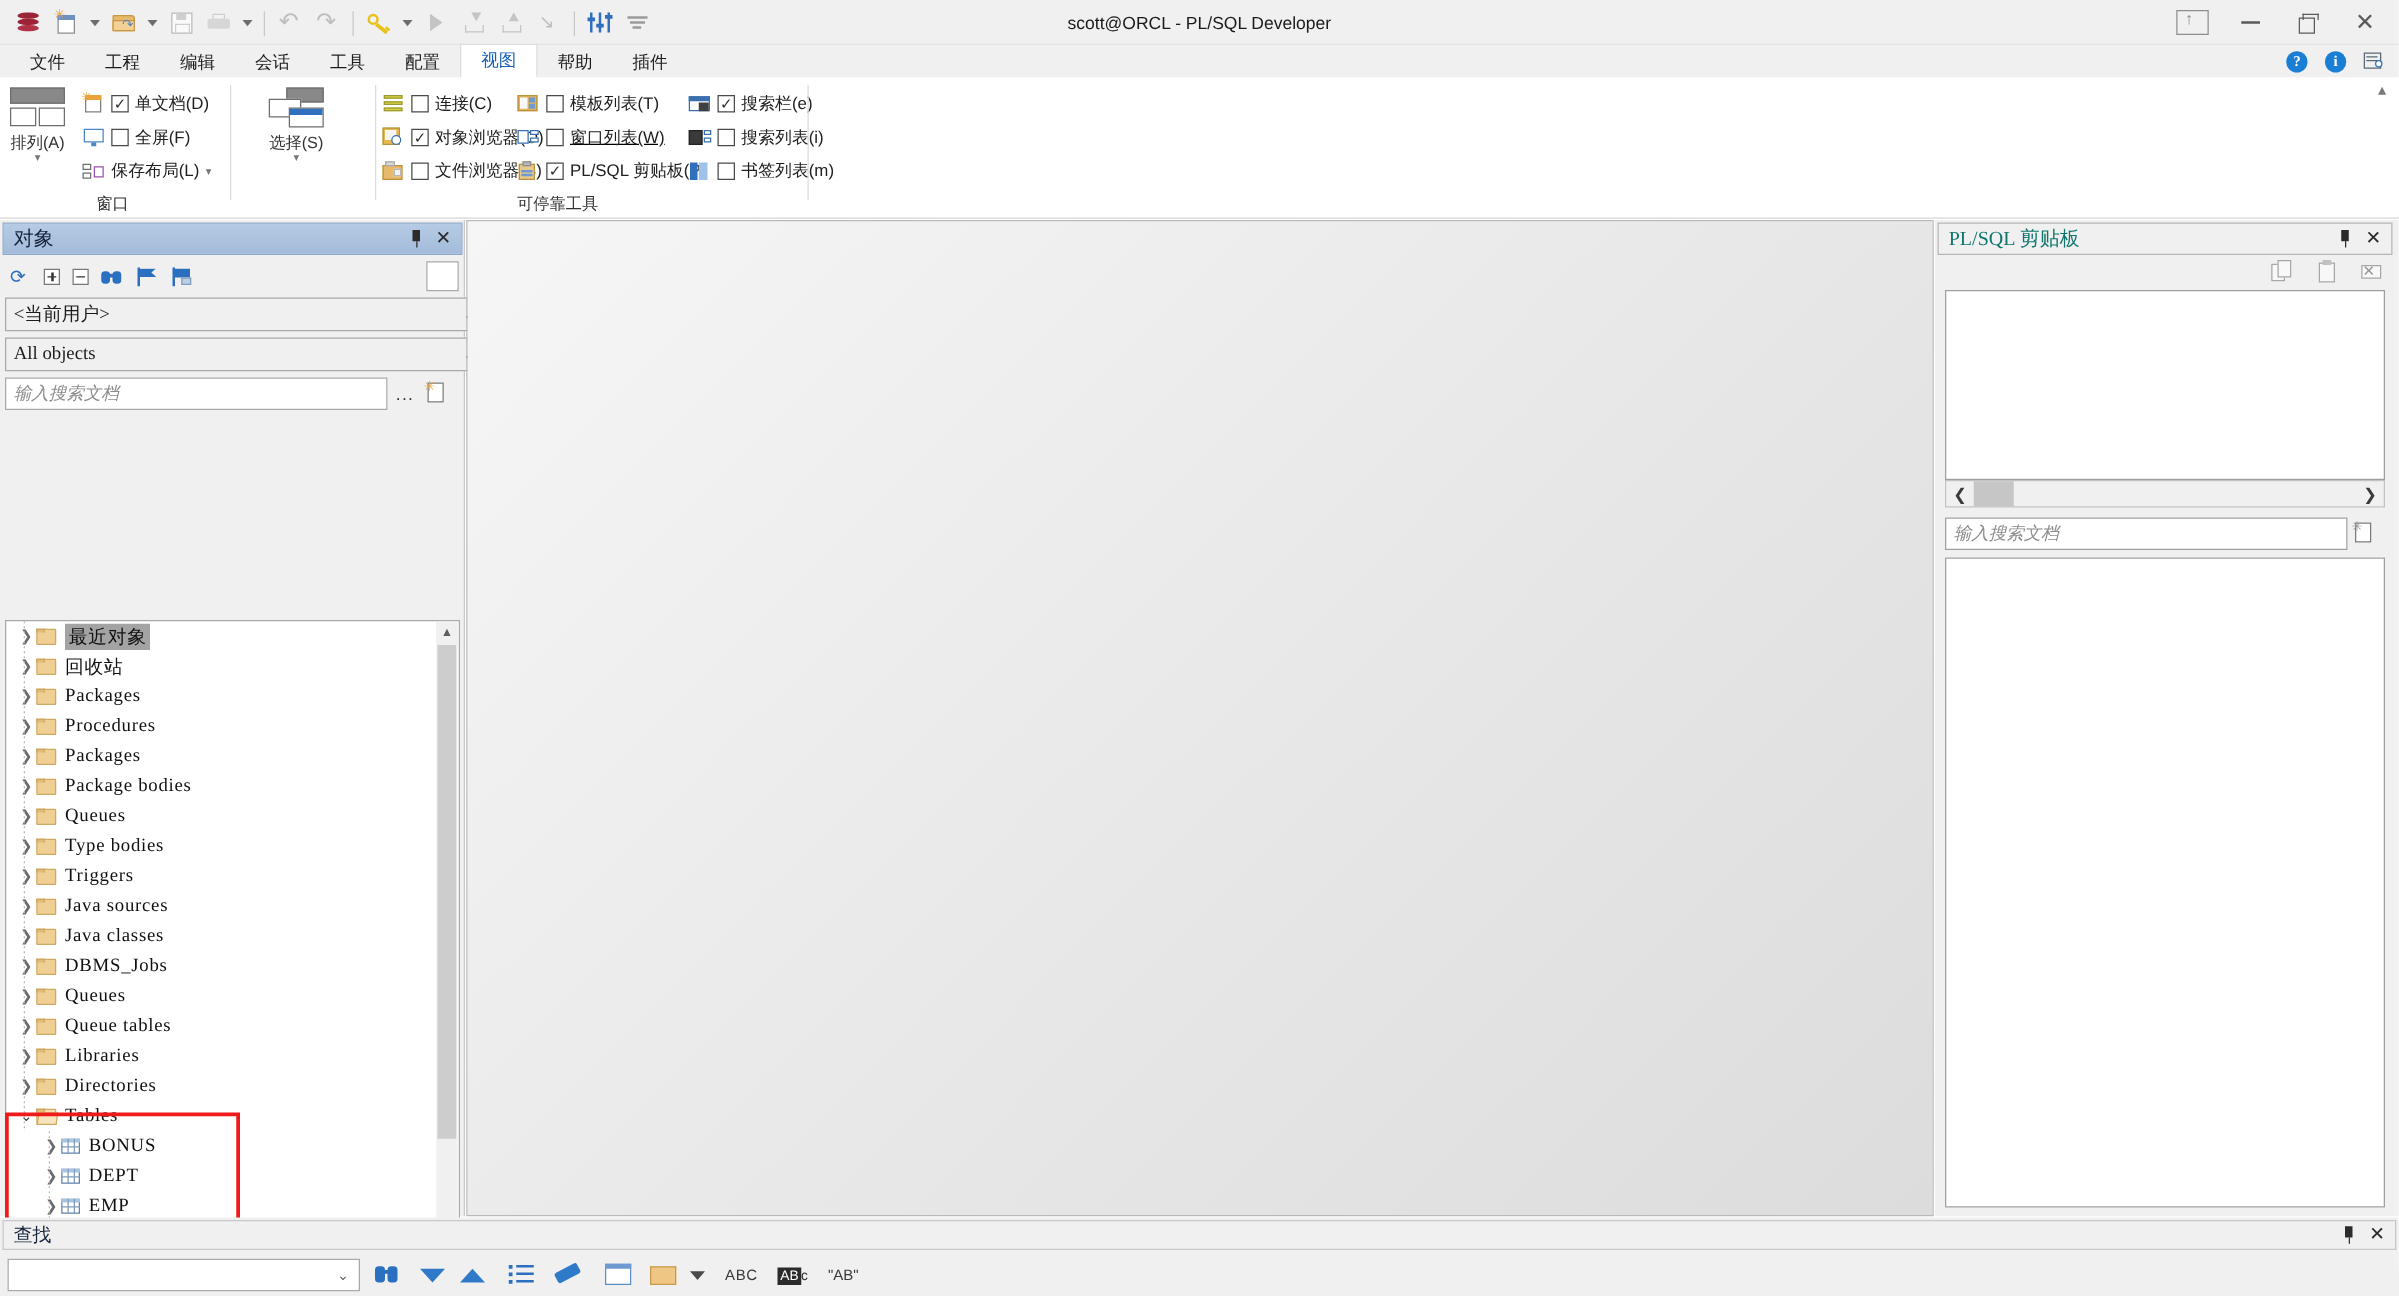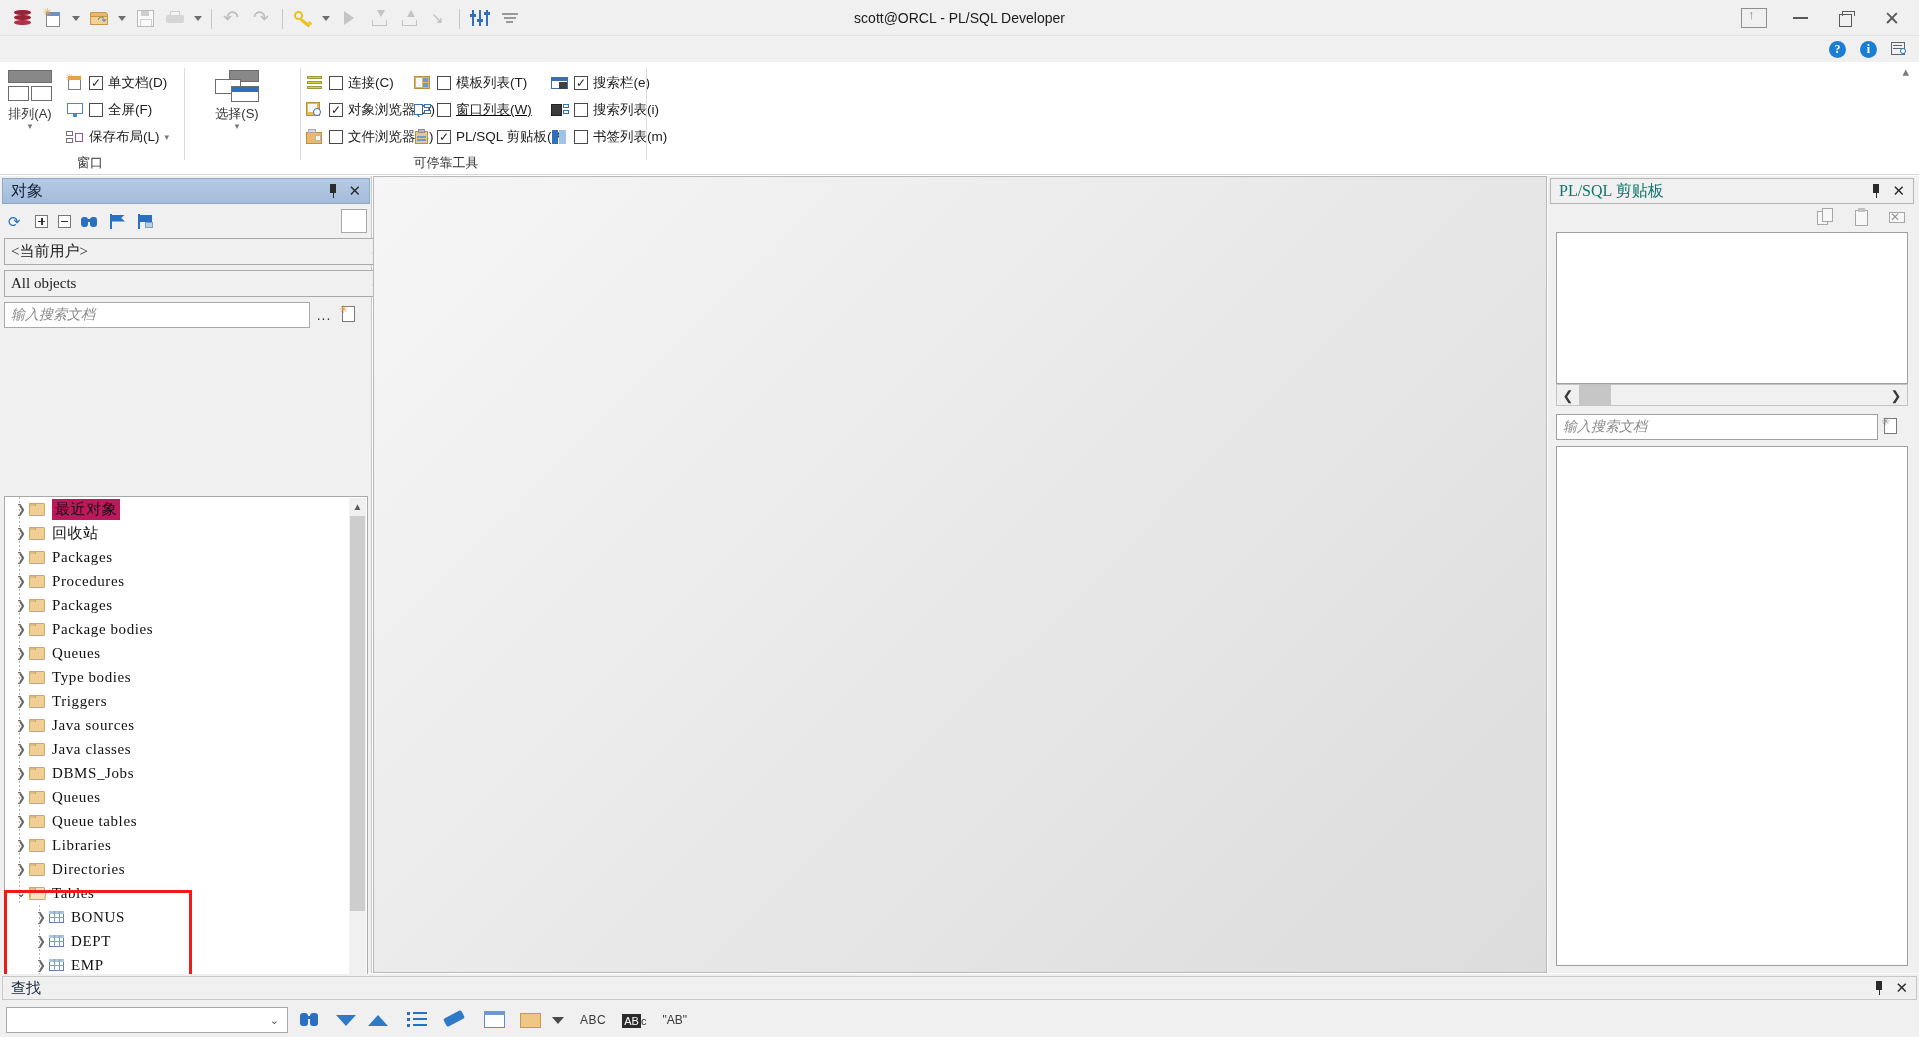--- a/index.html
+++ b/index.html
@@ -287,21 +287,21 @@
   .folder .tp { position:absolute; left:0; top:0; width:7px; height:3px; background:#e0bb7e; border:1px solid #cfa95f; border-bottom:none;}
   .folder.open .bk { background:#f5ddb0; }
   .folder.open .fl { position:absolute; left:1px; top:3px; width:16px; height:10px; background:#f7e3bd; border:1px solid #cfa95f; transform:skewX(-8deg);}
   .tbl-ico { width:16px; height:13px; position:relative; flex:none; margin-right:6px; }
   .tbl-ico .g { position:absolute; left:0; top:0; width:15px; height:12px; background:#fff; border:1.2px solid #5f82a8;}
   .tbl-ico .hl { position:absolute; left:0; top:0; width:15px; height:3.4px; background:#a9c4df;}
   .tbl-ico .v1 { position:absolute; left:5px; top:0; width:1px; height:12px; background:#7e9cbd;}
   .tbl-ico .v2 { position:absolute; left:10px; top:0; width:1px; height:12px; background:#7e9cbd;}
   .tbl-ico .h1 { position:absolute; left:0; top:6.5px; width:15px; height:1px; background:#7e9cbd;}
   .tlabel { font-size:15px; color:#101010; font-family:"Liberation Serif", serif; white-space:nowrap; letter-spacing:0.6px;}
-  .tnode.selected .tlabel { background:#be185d; padding:1px 3px; }
+  .tnode.selected .tlabel { background:#a3a3a3; padding:1px 3px; }
   .dotted { position:absolute; left:14px; top:0; width:1px; height:24px;
             background-image:linear-gradient(#b5b5b5 50%, transparent 0); background-size:1px 4px; }
   .dotted2 { position:absolute; left:34px; top:0; width:1px; height:24px;
             background-image:linear-gradient(#b5b5b5 50%, transparent 0); background-size:1px 4px; }
 
   #redbox {
     position:absolute; left:4px; top:714px; width:188px; height:120px;
     border:3px solid #ef1b1b; pointer-events:none;
   }
 
@@ -492,20 +492,31 @@
         <div class="wb-min"></div>
       </div>
     <div class="wb">
         <div class="wb-max"></div>
       </div>
     <div class="wb close">✕</div>
   </div>
 </div>
 
 <div id="menubar">
+  <div class="menu-items" id="menu-items">
+      <div class="menu-item">文件</div>
+      <div class="menu-item">工程</div>
+      <div class="menu-item">编辑</div>
+      <div class="menu-item">会话</div>
+      <div class="menu-item">工具</div>
+      <div class="menu-item">配置</div>
+      <div class="menu-item active">视图</div>
+      <div class="menu-item">帮助</div>
+      <div class="menu-item">插件</div>
+    </div>
   <div class="menu-right">
     <div class="circ-blue">?</div>
     <div class="circ-blue">i</div>
     <div class="ico-minisearch">
       <div class="g"></div>
         <div class="r1"></div>
         <div class="r2"></div>
         <div class="mg"></div>
     </div>
   </div>

